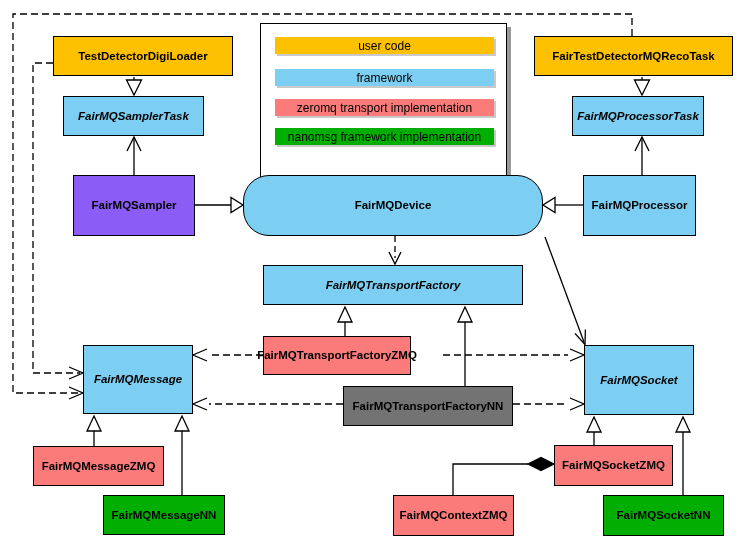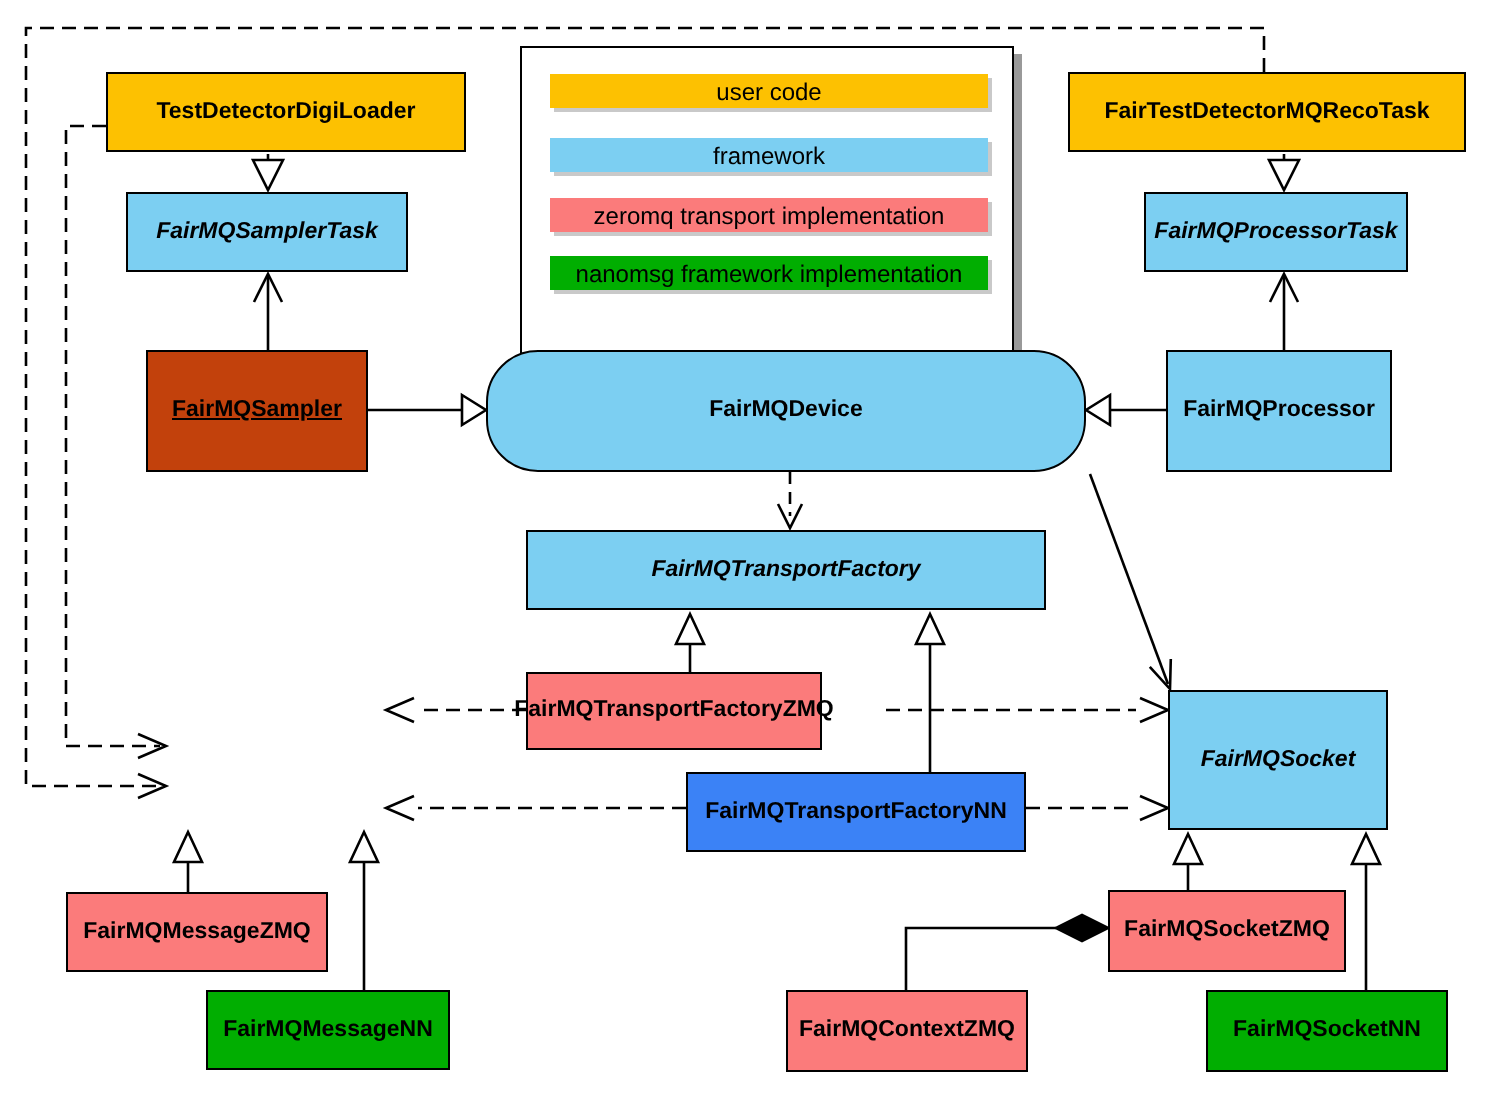--- a/index.html
+++ b/index.html
@@ -157,32 +157,33 @@
   </div>
 
   <div class="node" style="left: 53px; top: 36px; width: 180px; height: 40px; background: rgb(253, 193, 1);">TestDetectorDigiLoader</div>
 
   <div class="node" style="left: 534px; top: 36px; width: 199px; height: 40px; background: rgb(253, 193, 1);">FairTestDetectorMQRecoTask</div>
 
   <div class="node abstract" style="left: 63px; top: 96px; width: 141px; height: 40px; background: rgb(124, 207, 242);">FairMQSamplerTask</div>
 
   <div class="node abstract" style="left: 572px; top: 96px; width: 132px; height: 40px; background: rgb(124, 207, 242);">FairMQProcessorTask</div>
 
-  <div class="node" style="left: 73px; top: 175px; width: 111px; height: 61px; background: #c2410c; text-decoration: underline;">FairMQSampler</div>
+  <div class="node" style="left: 73px; top: 175px; width: 122px; height: 61px; background: #8b5cf6;">FairMQSampler</div>
 
   <div class="node" style="left: 243px; top: 175px; width: 300px; height: 61px; background: rgb(124, 207, 242); border-radius: 26px;">FairMQDevice</div>
 
   <div class="node" style="left: 583px; top: 175px; width: 113px; height: 61px; background: rgb(124, 207, 242);">FairMQProcessor</div>
 
   <div class="node abstract" style="left: 263px; top: 265px; width: 260px; height: 40px; background: rgb(124, 207, 242); text-align: center;">FairMQTransportFactory</div>
 
   <div class="node" style="left: 263px; top: 336px; width: 148px; height: 39px; background: rgb(251, 123, 123);">FairMQTransportFactoryZMQ</div>
 
-  <div class="node" style="left: 343px; top: 386px; width: 170px; height: 40px; background: #3b82f6;">FairMQTransportFactoryNN</div>
+  <div class="node" style="left: 343px; top: 386px; width: 170px; height: 40px; background: #737373;">FairMQTransportFactoryNN</div>
 
+  <div class="node abstract" style="left: 83px; top: 345px; width: 110px; height: 69px; background: rgb(124, 207, 242);">FairMQMessage</div>
 
   <div class="node abstract" style="left: 584px; top: 345px; width: 110px; height: 70px; background: rgb(124, 207, 242);">FairMQSocket</div>
 
   <div class="node" style="left: 33px; top: 446px; width: 131px; height: 40px; background: rgb(251, 123, 123);">FairMQMessageZMQ</div>
 
   <div class="node" style="left: 103px; top: 495px; width: 122px; height: 40px; background: rgb(1, 174, 1);">FairMQMessageNN</div>
 
   <div class="node" style="left: 393px; top: 495px; width: 121px; height: 41px; background: rgb(251, 123, 123);">FairMQContextZMQ</div>
 
   <div class="node" style="left: 554px; top: 445px; width: 119px; height: 41px; background: rgb(251, 123, 123);">FairMQSocketZMQ</div>

